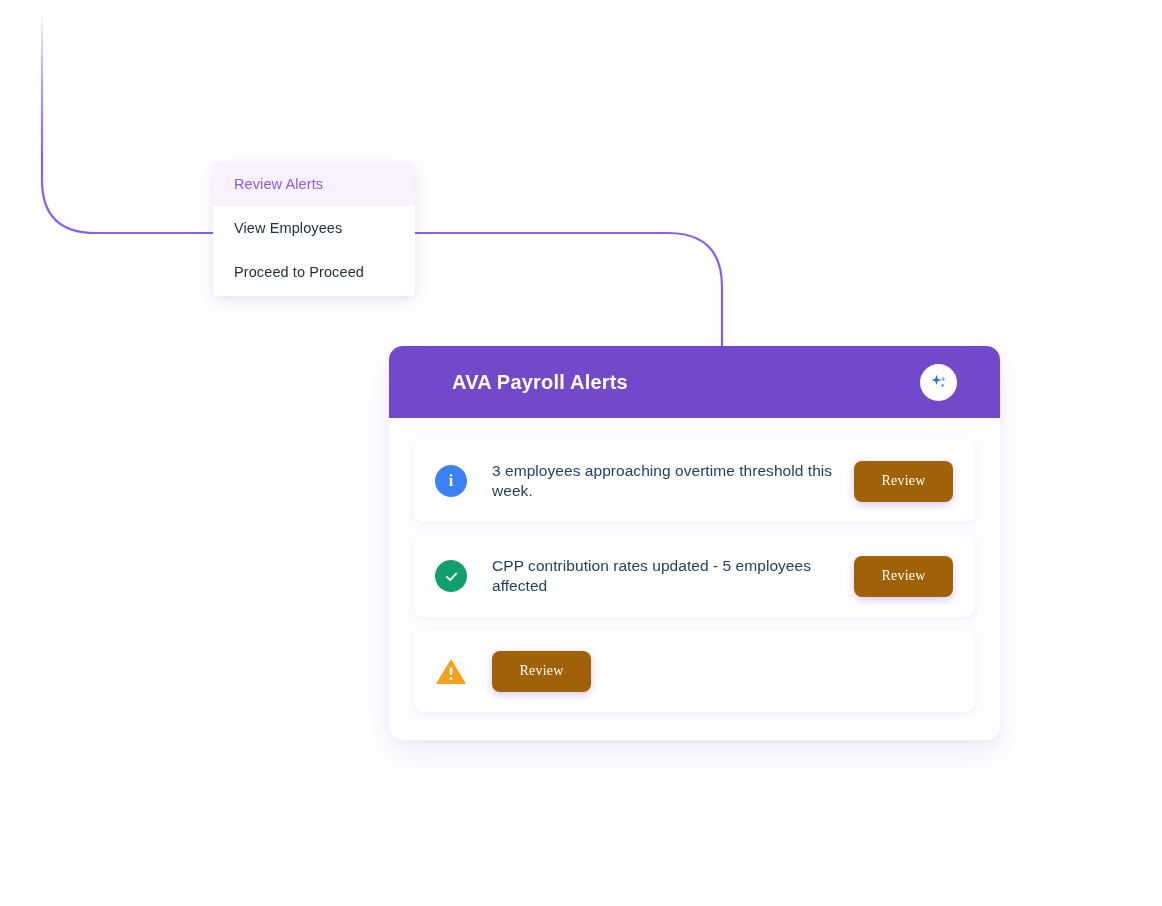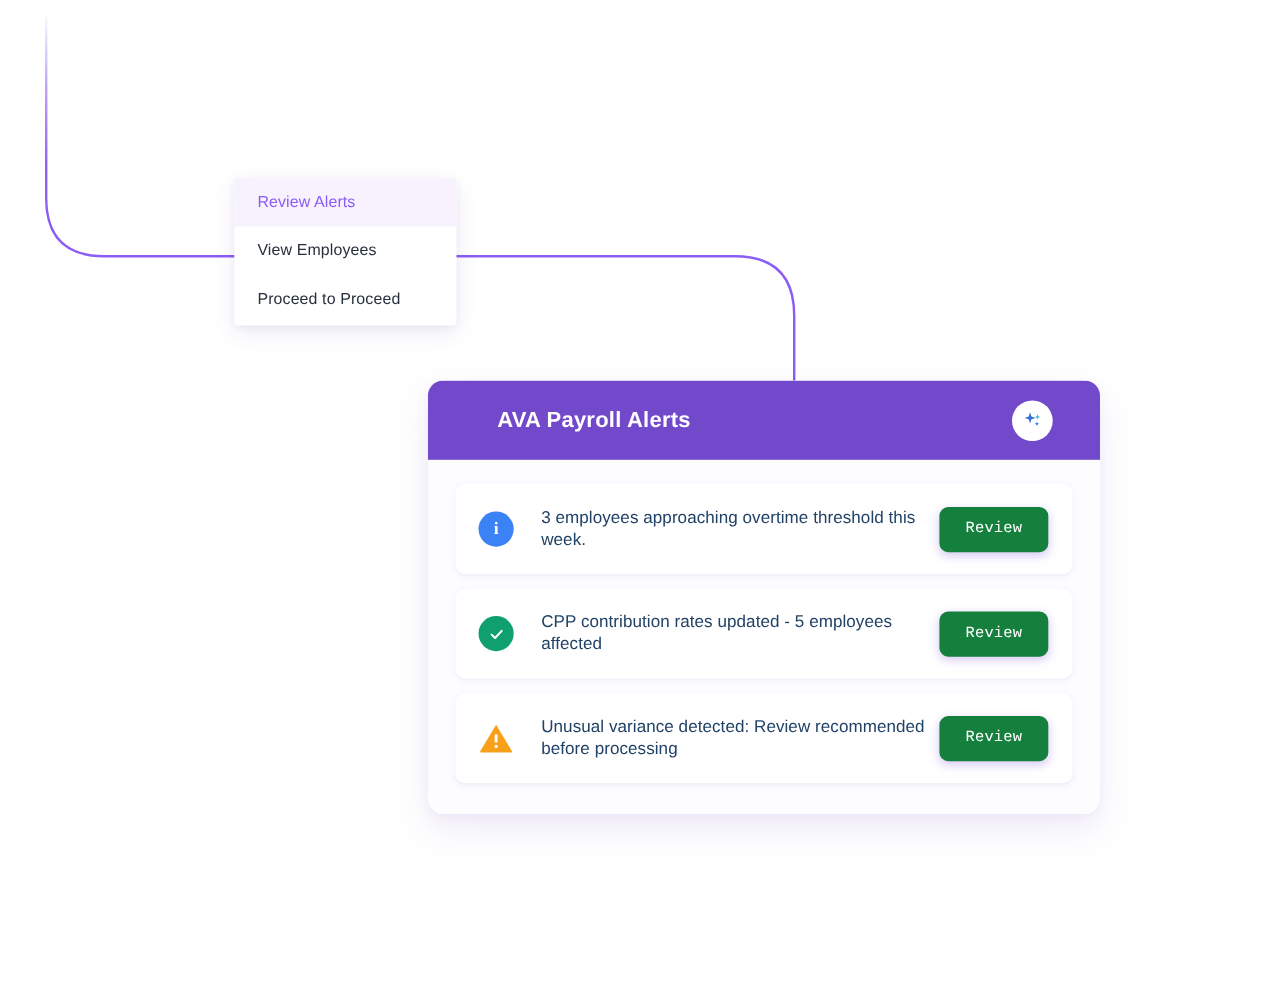--- a/index.html
+++ b/index.html
@@ -155,23 +155,23 @@
     color: #214266;
     letter-spacing: 0.05px;
   }
 
   .review-button {
     flex: none;
     width: 99px;
     height: 41px;
     border: none;
     border-radius: 8px;
-    background: #15803d;
+    background: #a16207;
     color: #ffffff;
-    font-family: Liberation Mono, monospace;
+    font-family: Liberation Serif, serif;
     font-size: 14px;
     letter-spacing: 0.2px;
     cursor: pointer;
     box-shadow: 0 3px 9px rgba(124, 77, 219, 0.30);
   }
 </style>
 </head>
 <body>
 
 <div id="stage">
@@ -246,20 +246,19 @@
 
       <div class="alert-row">
         <div class="alert-icon">
           <svg width="33" height="30" viewBox="0 0 34 30">
             <path d="M17 2.2 L32.2 27.4 Q33.0 28.8 31.4 28.8 L2.6 28.8
                      Q1.0 28.8 1.8 27.4 Z" fill="#f9a01b"></path>
             <rect x="15.6" y="11.2" width="2.8" height="8.2" rx="1.4" fill="#ffffff"></rect>
             <circle cx="17" cy="23.0" r="1.6" fill="#ffffff"></circle>
           </svg>
         </div>
-        <div class="alert-text">Unusual variance detected: Review recommended before processing</div>
         <button class="review-button">Review</button>
       </div>
 
     </div>
   </div>
 
 </div>
 
 </body></html>

